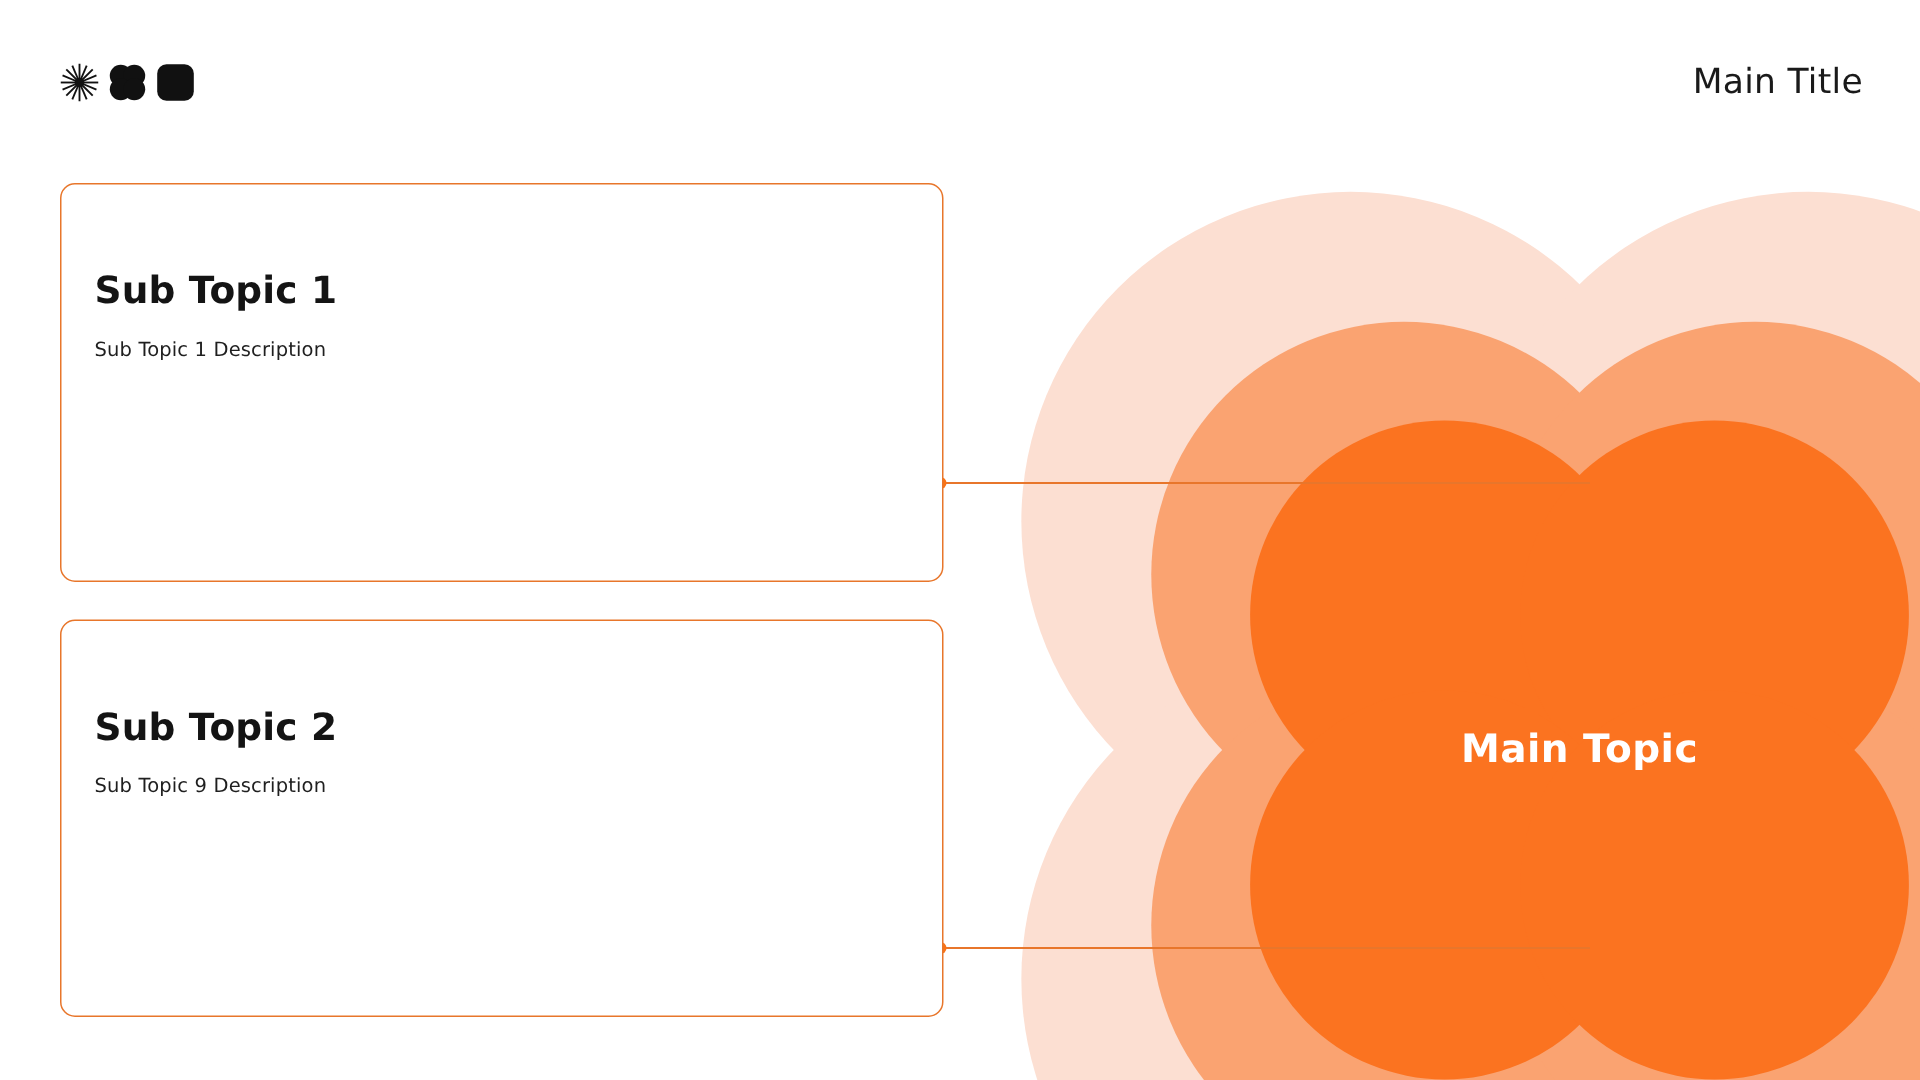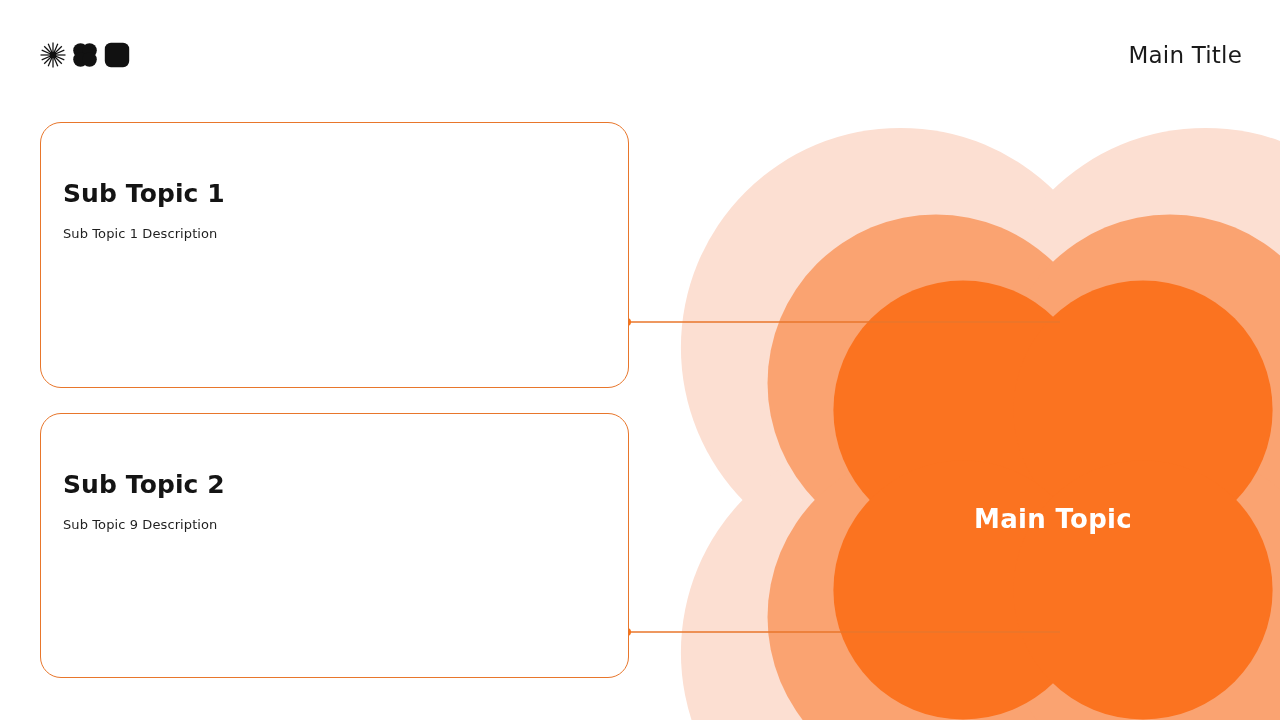--- a/index.html
+++ b/index.html
@@ -80,21 +80,21 @@
     height: 720px;
     z-index: 6;
     pointer-events: none;
   }
 
   
   .card {
     position: absolute;
     background: #ffffff;
     border: 1.4px solid #E8762B;
-    border-radius: 21px;
+    border-radius: 10px;
     z-index: 7;
   }
 
   .card-1 {
     left: 40px;
     top: 122px;
     width: 589px;
     height: 266px;
   }
 
@@ -133,21 +133,20 @@
     left: 880px;
     top: 482px;
     width: 346px;
     text-align: center;
     font-size: 26px;
     line-height: 36px;
     font-weight: 700;
     color: #ffffff;
     letter-spacing: 0.3px;
     z-index: 4;
-    margin-top: 19px;
   }
 </style>
 </head>
 <body>
 
 <div class="slide">
 
   <svg class="cluster" viewBox="0 0 1280 720" width="1280" height="720" xmlns="http://www.w3.org/2000/svg">
     <defs>
 

